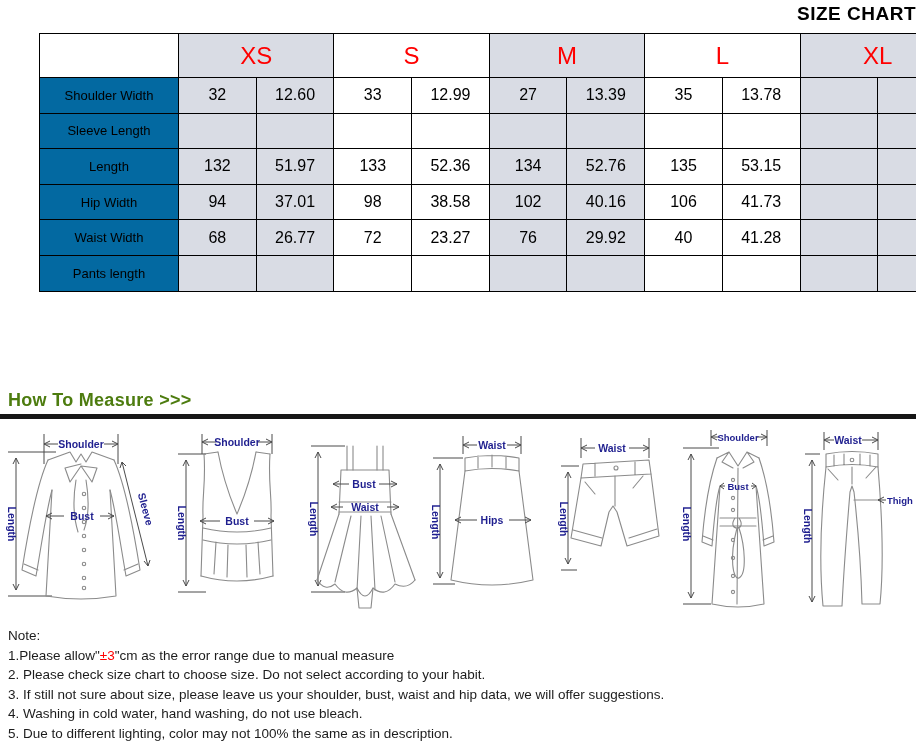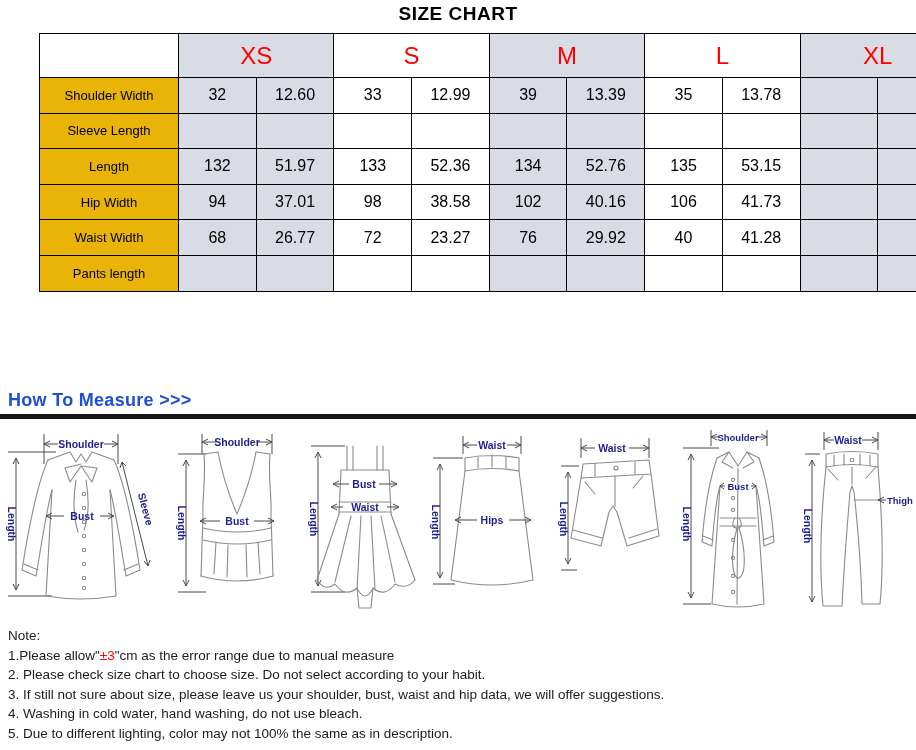--- a/index.html
+++ b/index.html
@@ -1,33 +1,33 @@
 <!DOCTYPE html>
 <html><head>
 <meta charset="utf-8">
 <style>
   html,body{margin:0;padding:0;background:#fff;}
   .page{position:relative;width:916px;height:750px;background:#fff;overflow:hidden;
         font-family:"Liberation Sans",sans-serif;color:#000;}
-  .title{position:absolute;top:3px;left:0;width:916px;text-align:center;
+  .title{position:absolute;top:3px;left:0;width:916px;text-align:right;
          font-size:19px;font-weight:bold;letter-spacing:.5px;}
   table.size-table{position:absolute;top:33px;left:0;width:916px;
          border-collapse:collapse;table-layout:fixed;margin-left:39px;}
   table.size-table th,table.size-table td{border:1px solid #000;padding:0;text-align:center;
          vertical-align:middle;font-weight:normal;overflow:hidden;}
   tr.sizes-row{height:44px;}
   tr.units-row{height:32px;}
   tbody.data-rows tr{height:35.6px;}
   .size-h{font-size:24px;font-weight:bold;color:#f00;}
   .unit-h{font-size:13px;font-weight:bold;}
-  .row-label{font-size:13px;background:#eab308;}
+  .row-label{font-size:13px;background:#0369a1;}
   .data-c{font-size:16px;}
   .shade{background:#d9dce4;}
   .measure-heading{position:absolute;top:390px;left:8px;font-size:18px;font-weight:800;
-         color:#1d4ed8;letter-spacing:.3px;}
+         color:#4d7c0f;letter-spacing:.3px;}
   .divider{position:absolute;top:414px;left:0;width:916px;height:5px;background:#161616;}
   .figures{position:absolute;top:424px;left:0;width:776px;height:198px;display:flex;}
   .figures svg{display:block;overflow:visible;}
   svg .g{fill:none;stroke:#8b8b8b;stroke-width:1.1;stroke-linecap:round;stroke-linejoin:round;}
   svg .m{fill:none;stroke:#4a4a4a;stroke-width:1;}
   svg .lab{fill:#1f1f8f;font-weight:bold;font-size:10.5px;font-family:"Liberation Sans",sans-serif;}
   svg .lab9{font-size:9.5px;}
   .notes{position:absolute;top:626px;left:8px;width:900px;font-size:13.5px;line-height:19.5px;color:#1c1c1c;}
   .note-red{color:#f00;}
 </style>
@@ -62,21 +62,21 @@
           <th colspan="2" class="size-h shade">XL</th>
         </tr>
     </thead>
     <tbody class="data-rows">
         <tr>
           <th class="row-label">Shoulder Width</th>
           <td class="data-c shade">32</td>
           <td class="data-c shade">12.60</td>
           <td class="data-c">33</td>
           <td class="data-c">12.99</td>
-          <td class="data-c shade">39</td>
+          <td class="data-c shade">27</td>
           <td class="data-c shade">13.39</td>
           <td class="data-c">35</td>
           <td class="data-c">13.78</td>
           <td class="data-c shade"></td>
           <td class="data-c shade"></td>
         </tr>
         <tr>
           <th class="row-label">Sleeve Length</th>
           <td class="data-c shade"></td>
           <td class="data-c shade"></td>

